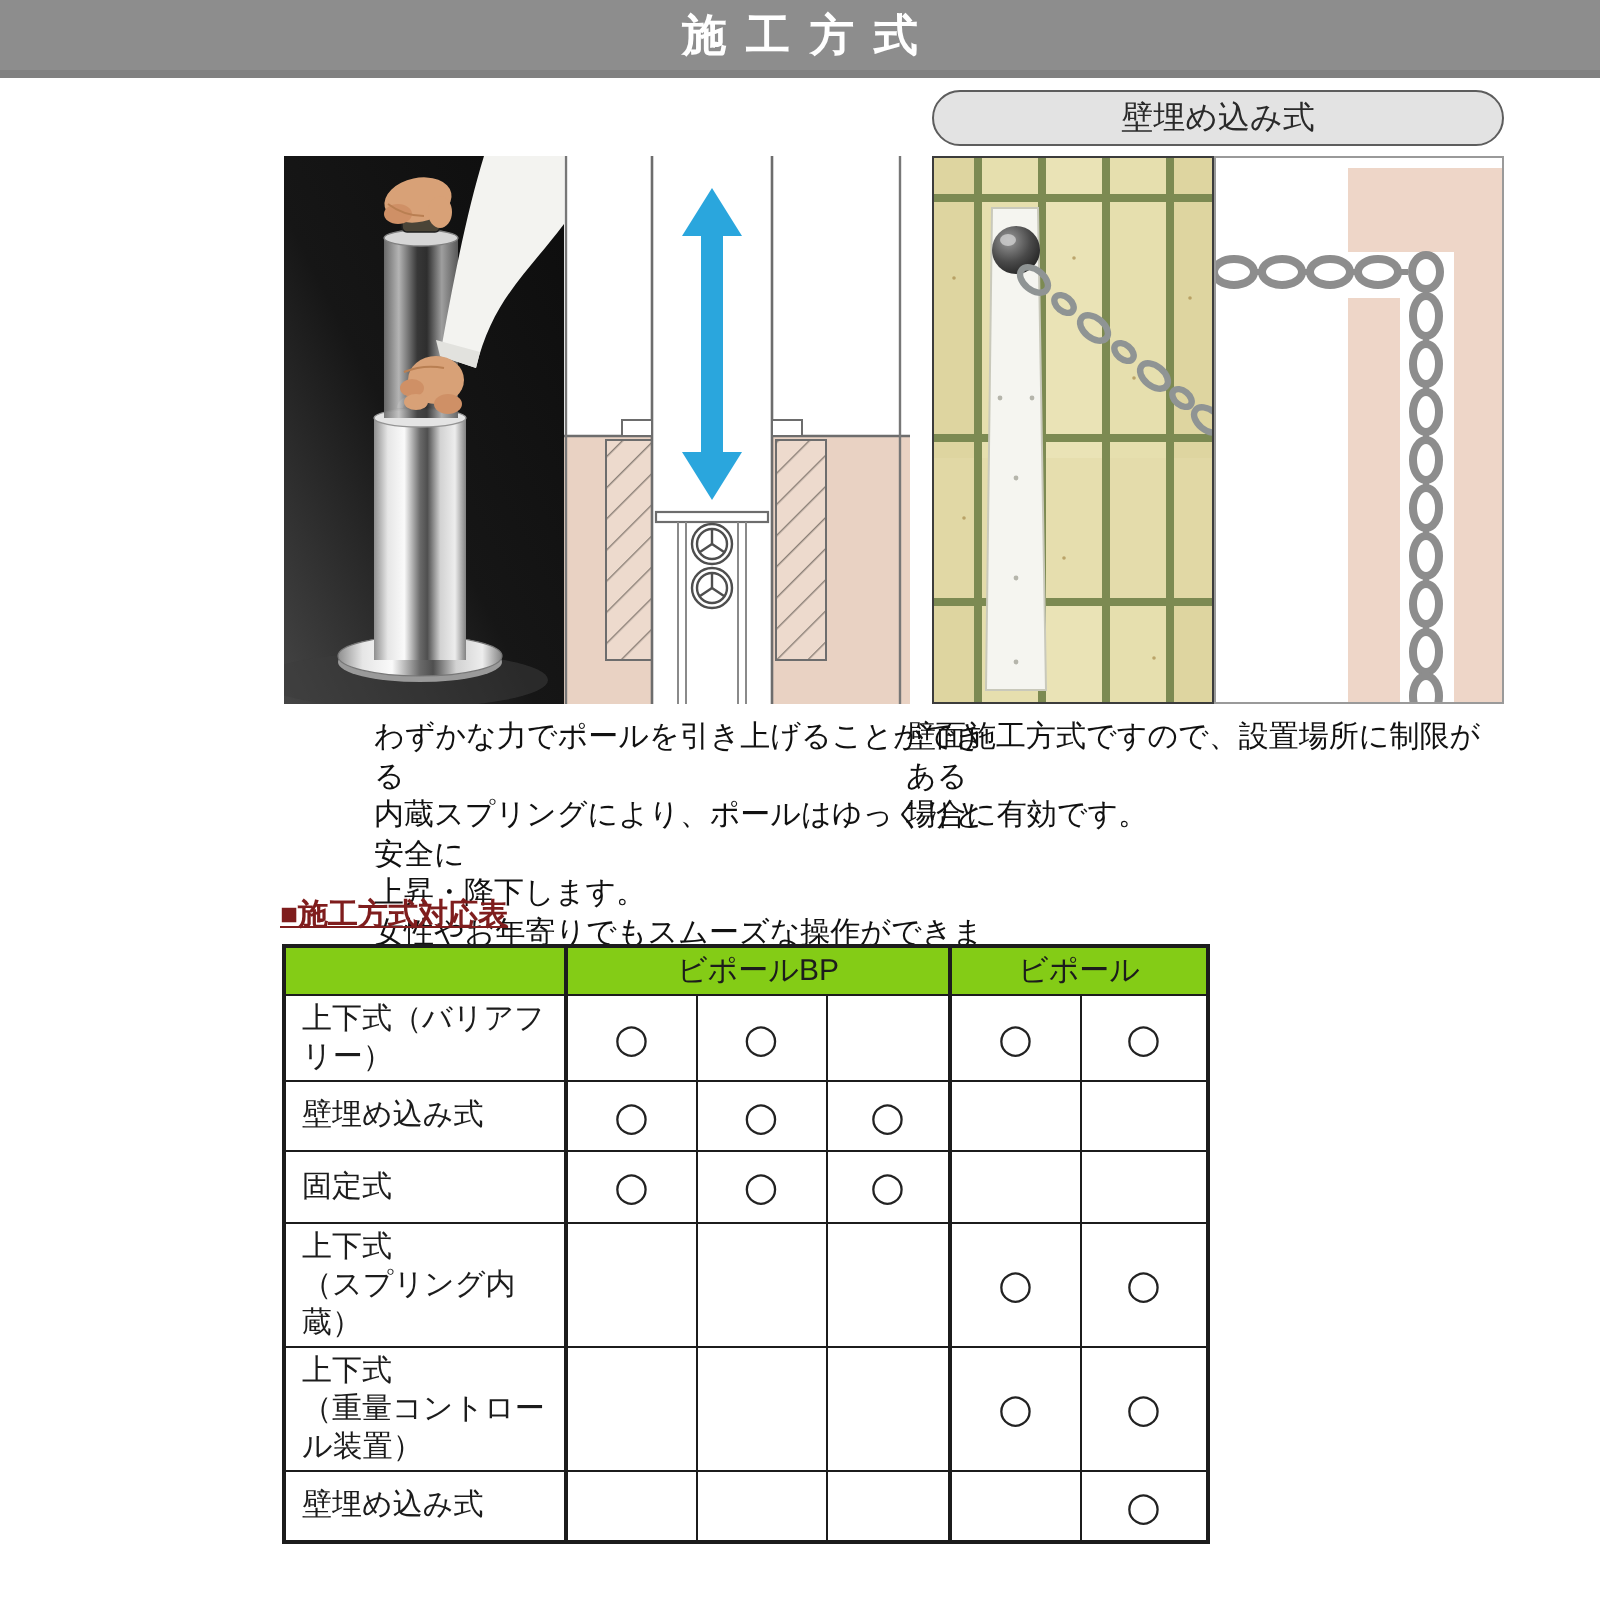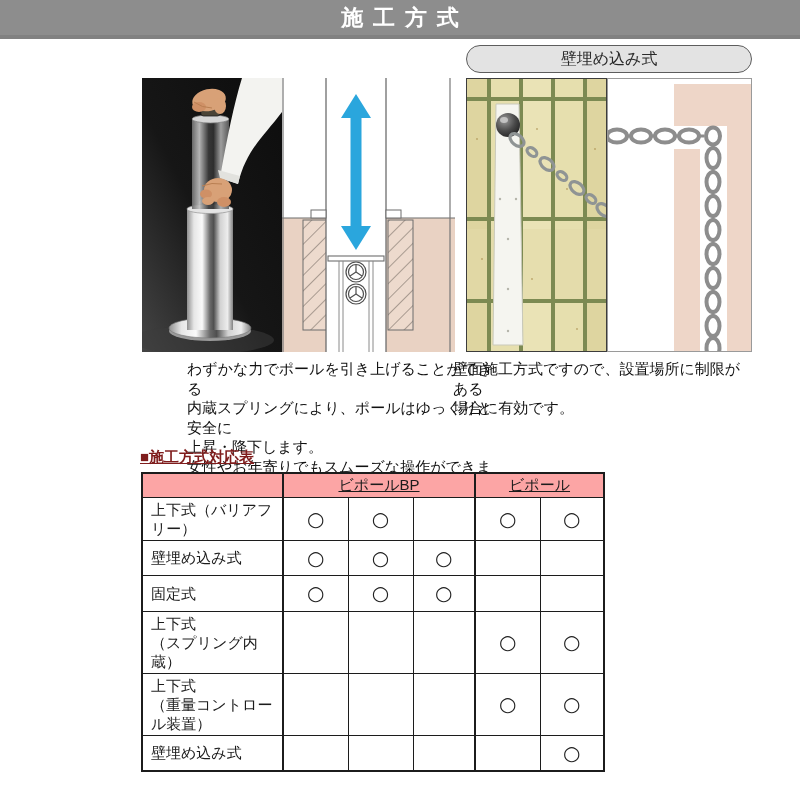--- a/index.html
+++ b/index.html
@@ -53,21 +53,21 @@
   }
   table.matrix{
     position:absolute;left:141px;top:472px;
     border-collapse:collapse;table-layout:fixed;
     border:2px solid #1c1c1c;font-size:15px;color:#1c1c1c;
   }
   .matrix th,.matrix td{
     border:1px solid #1c1c1c;padding:0;font-weight:normal;
     overflow:hidden;
   }
-  .matrix th{background:#fca5a5;text-decoration:underline;}
+  .matrix th{background:#84cc16;}
   .matrix .group{text-align:center;font-size:15px;}
   .matrix .colhead{text-align:center;white-space:pre-line;line-height:19px;}
   .matrix .rowlabel{text-align:left;padding:2px 4px 2px 8px;white-space:pre-line;line-height:19px;background:#fff;}
   .matrix .mark{
     text-align:center;background:#fff;
     font-family:"DejaVu Sans",sans-serif;font-size:20px;color:#222;line-height:1;
   }
   .thick-l{border-left-width:2px !important;}
   .thick-b{border-bottom-width:2px !important;}
   .corner{position:relative;}

